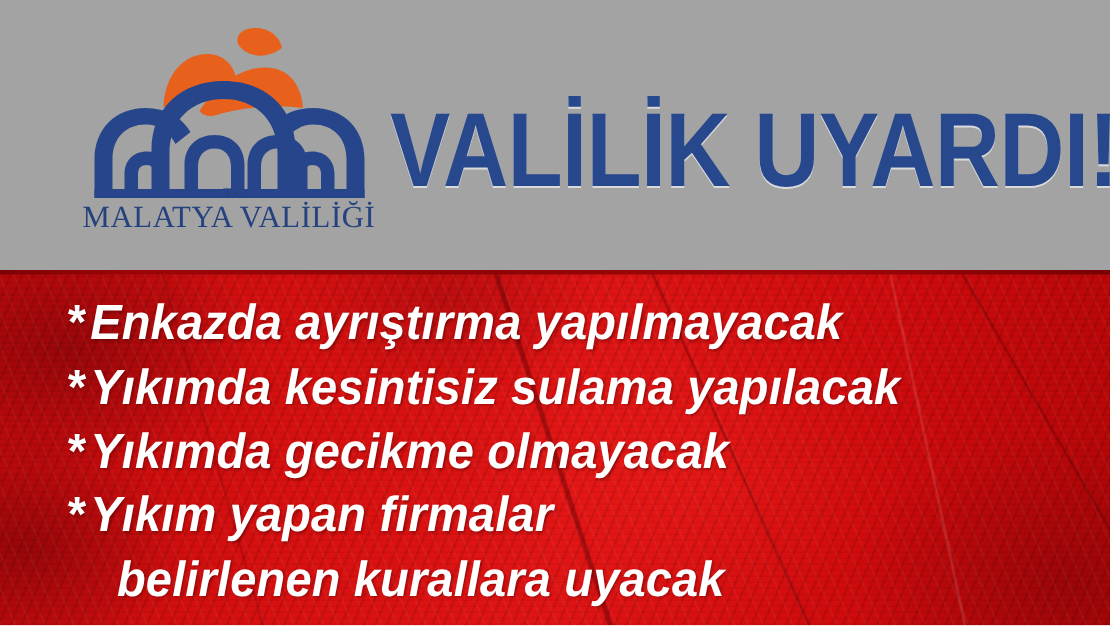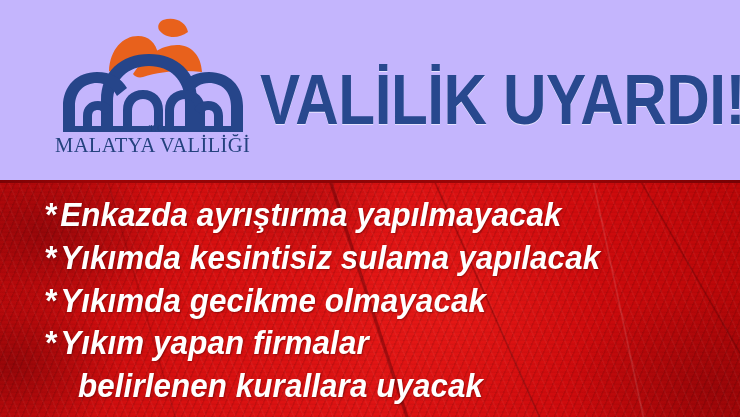--- a/index.html
+++ b/index.html
@@ -14,21 +14,21 @@
     width:740px; height:417px;
     background:#ffffff;
     overflow:hidden;
   }
 
   
   #header {
     position:absolute;
     left:0; top:0;
     width:740px; height:180px;
-    background:#c4b5fd;
+    background:#a3a3a3;
   }
 
   
   #logo-block {
     position:absolute;
     left:55px; top:14px;
     width:205px; height:152px;
   }
   #logo-mark {
     position:absolute;

